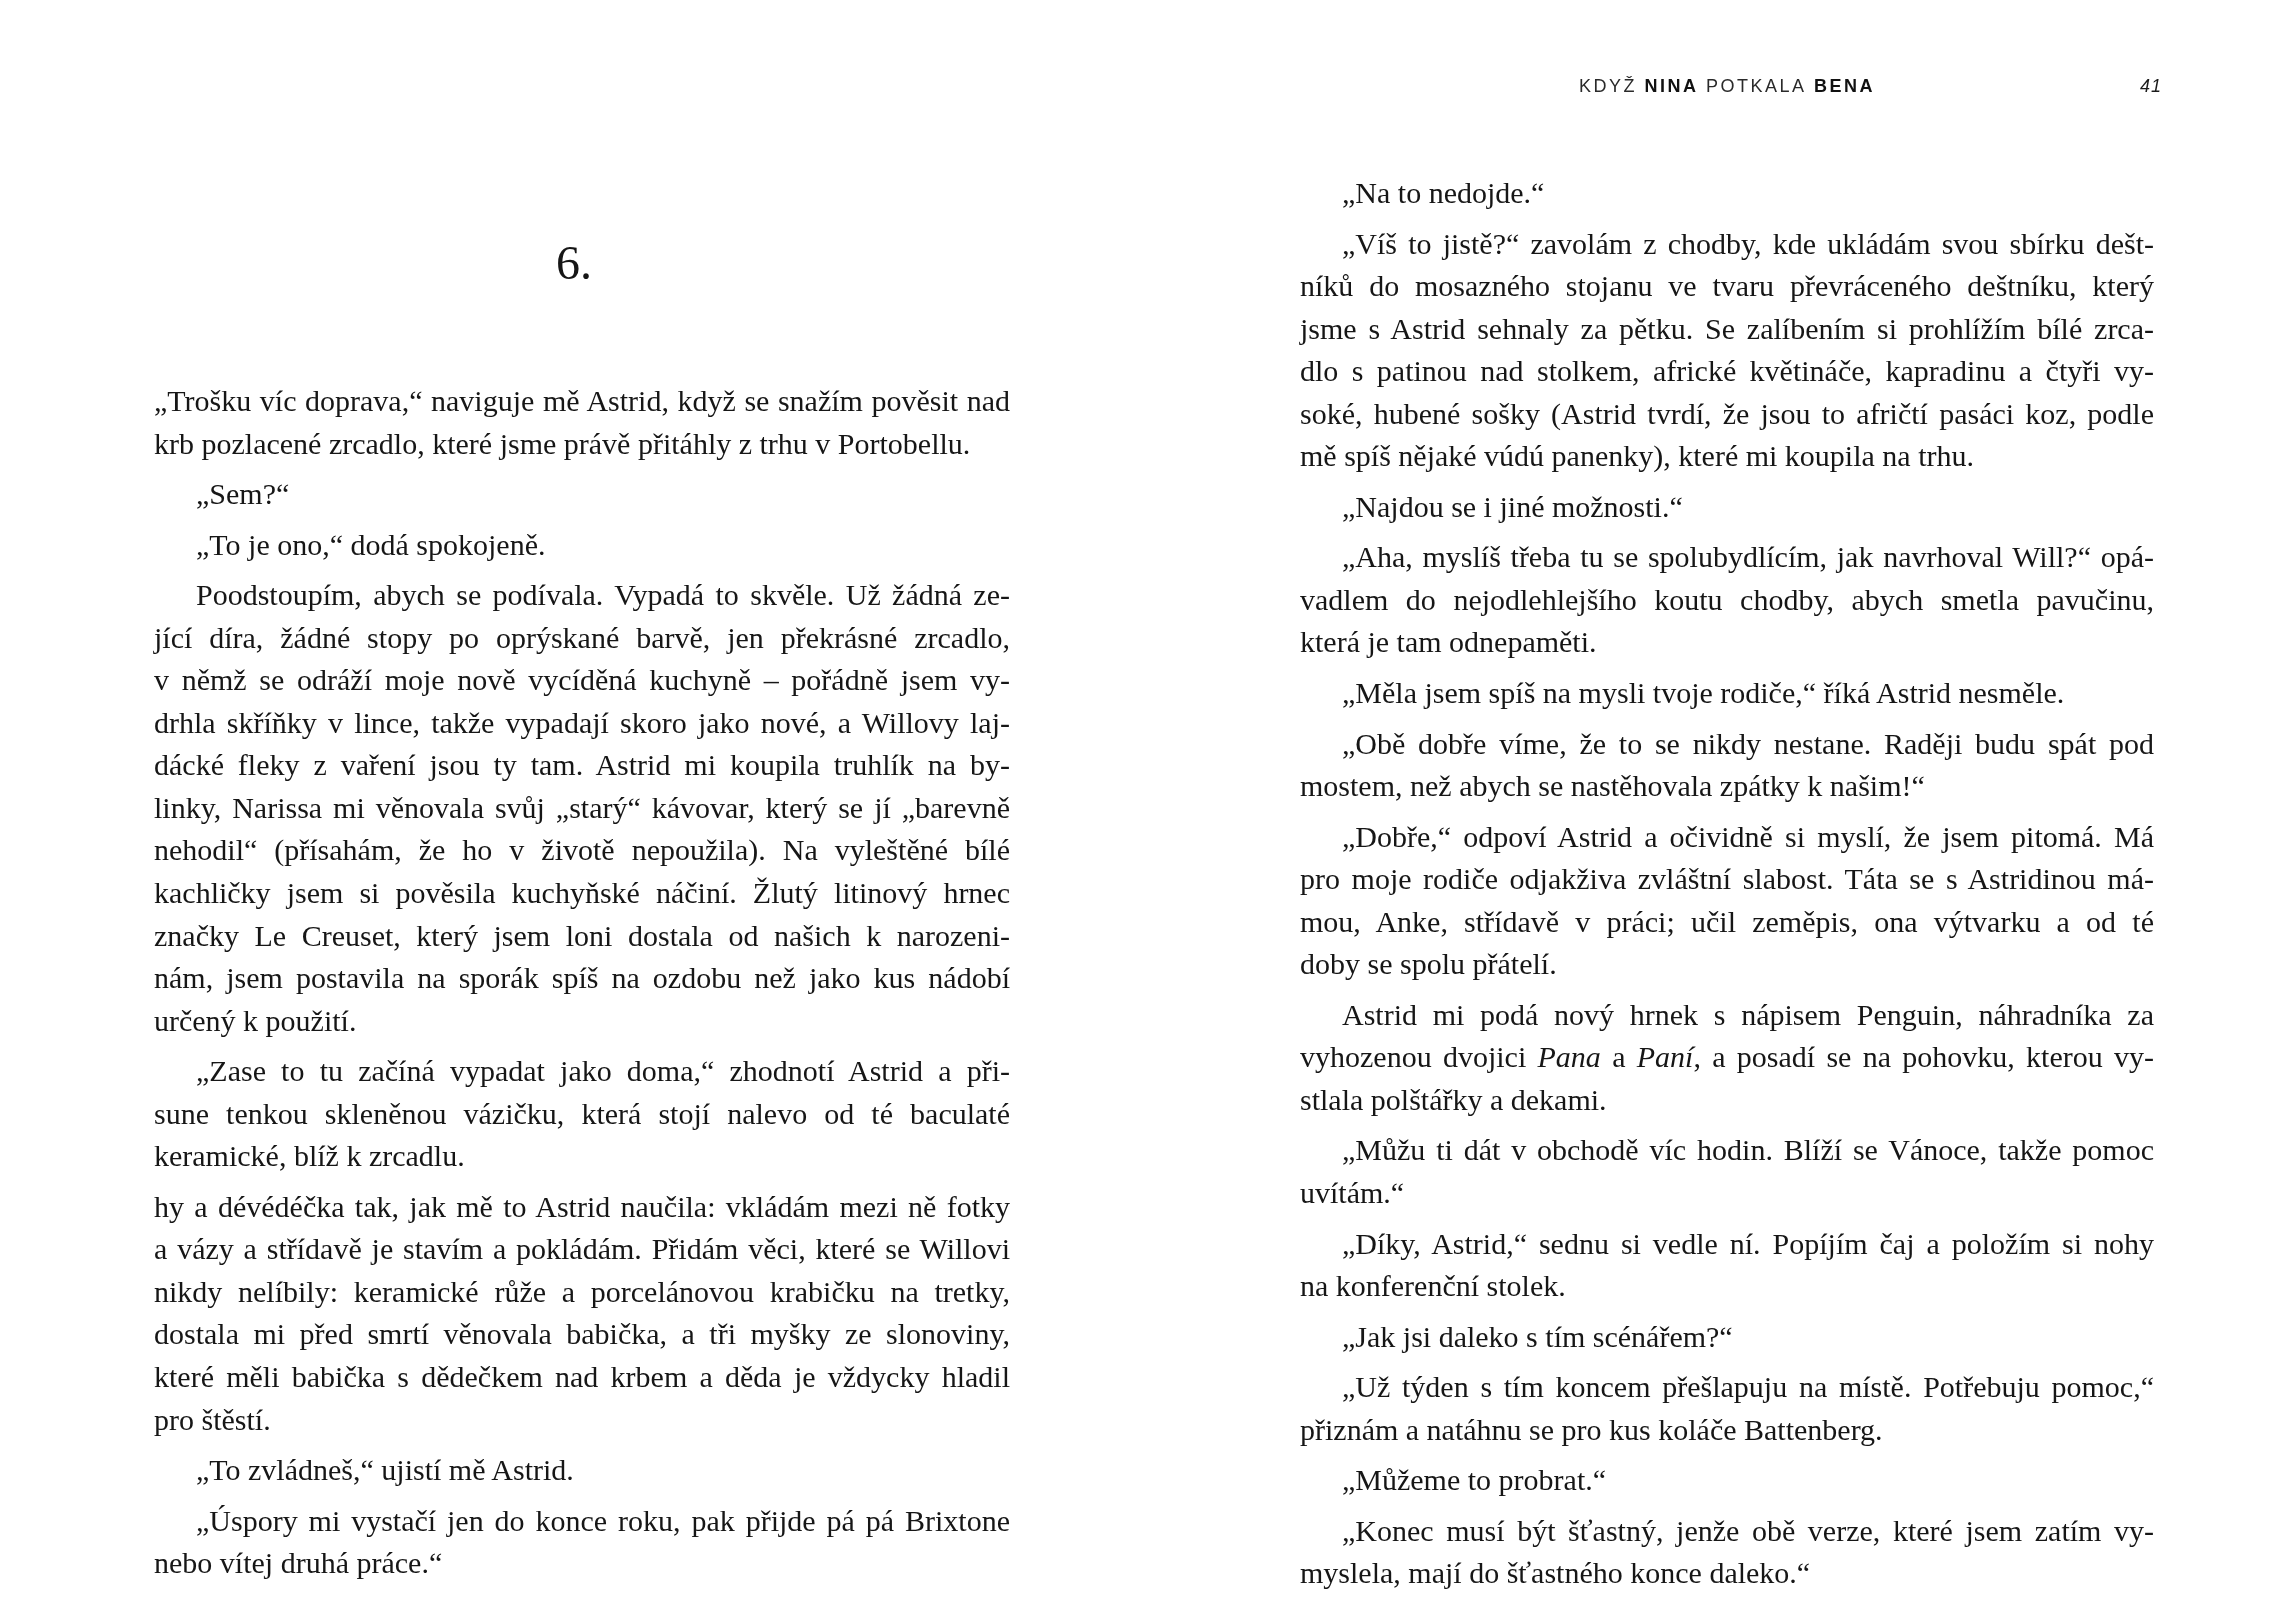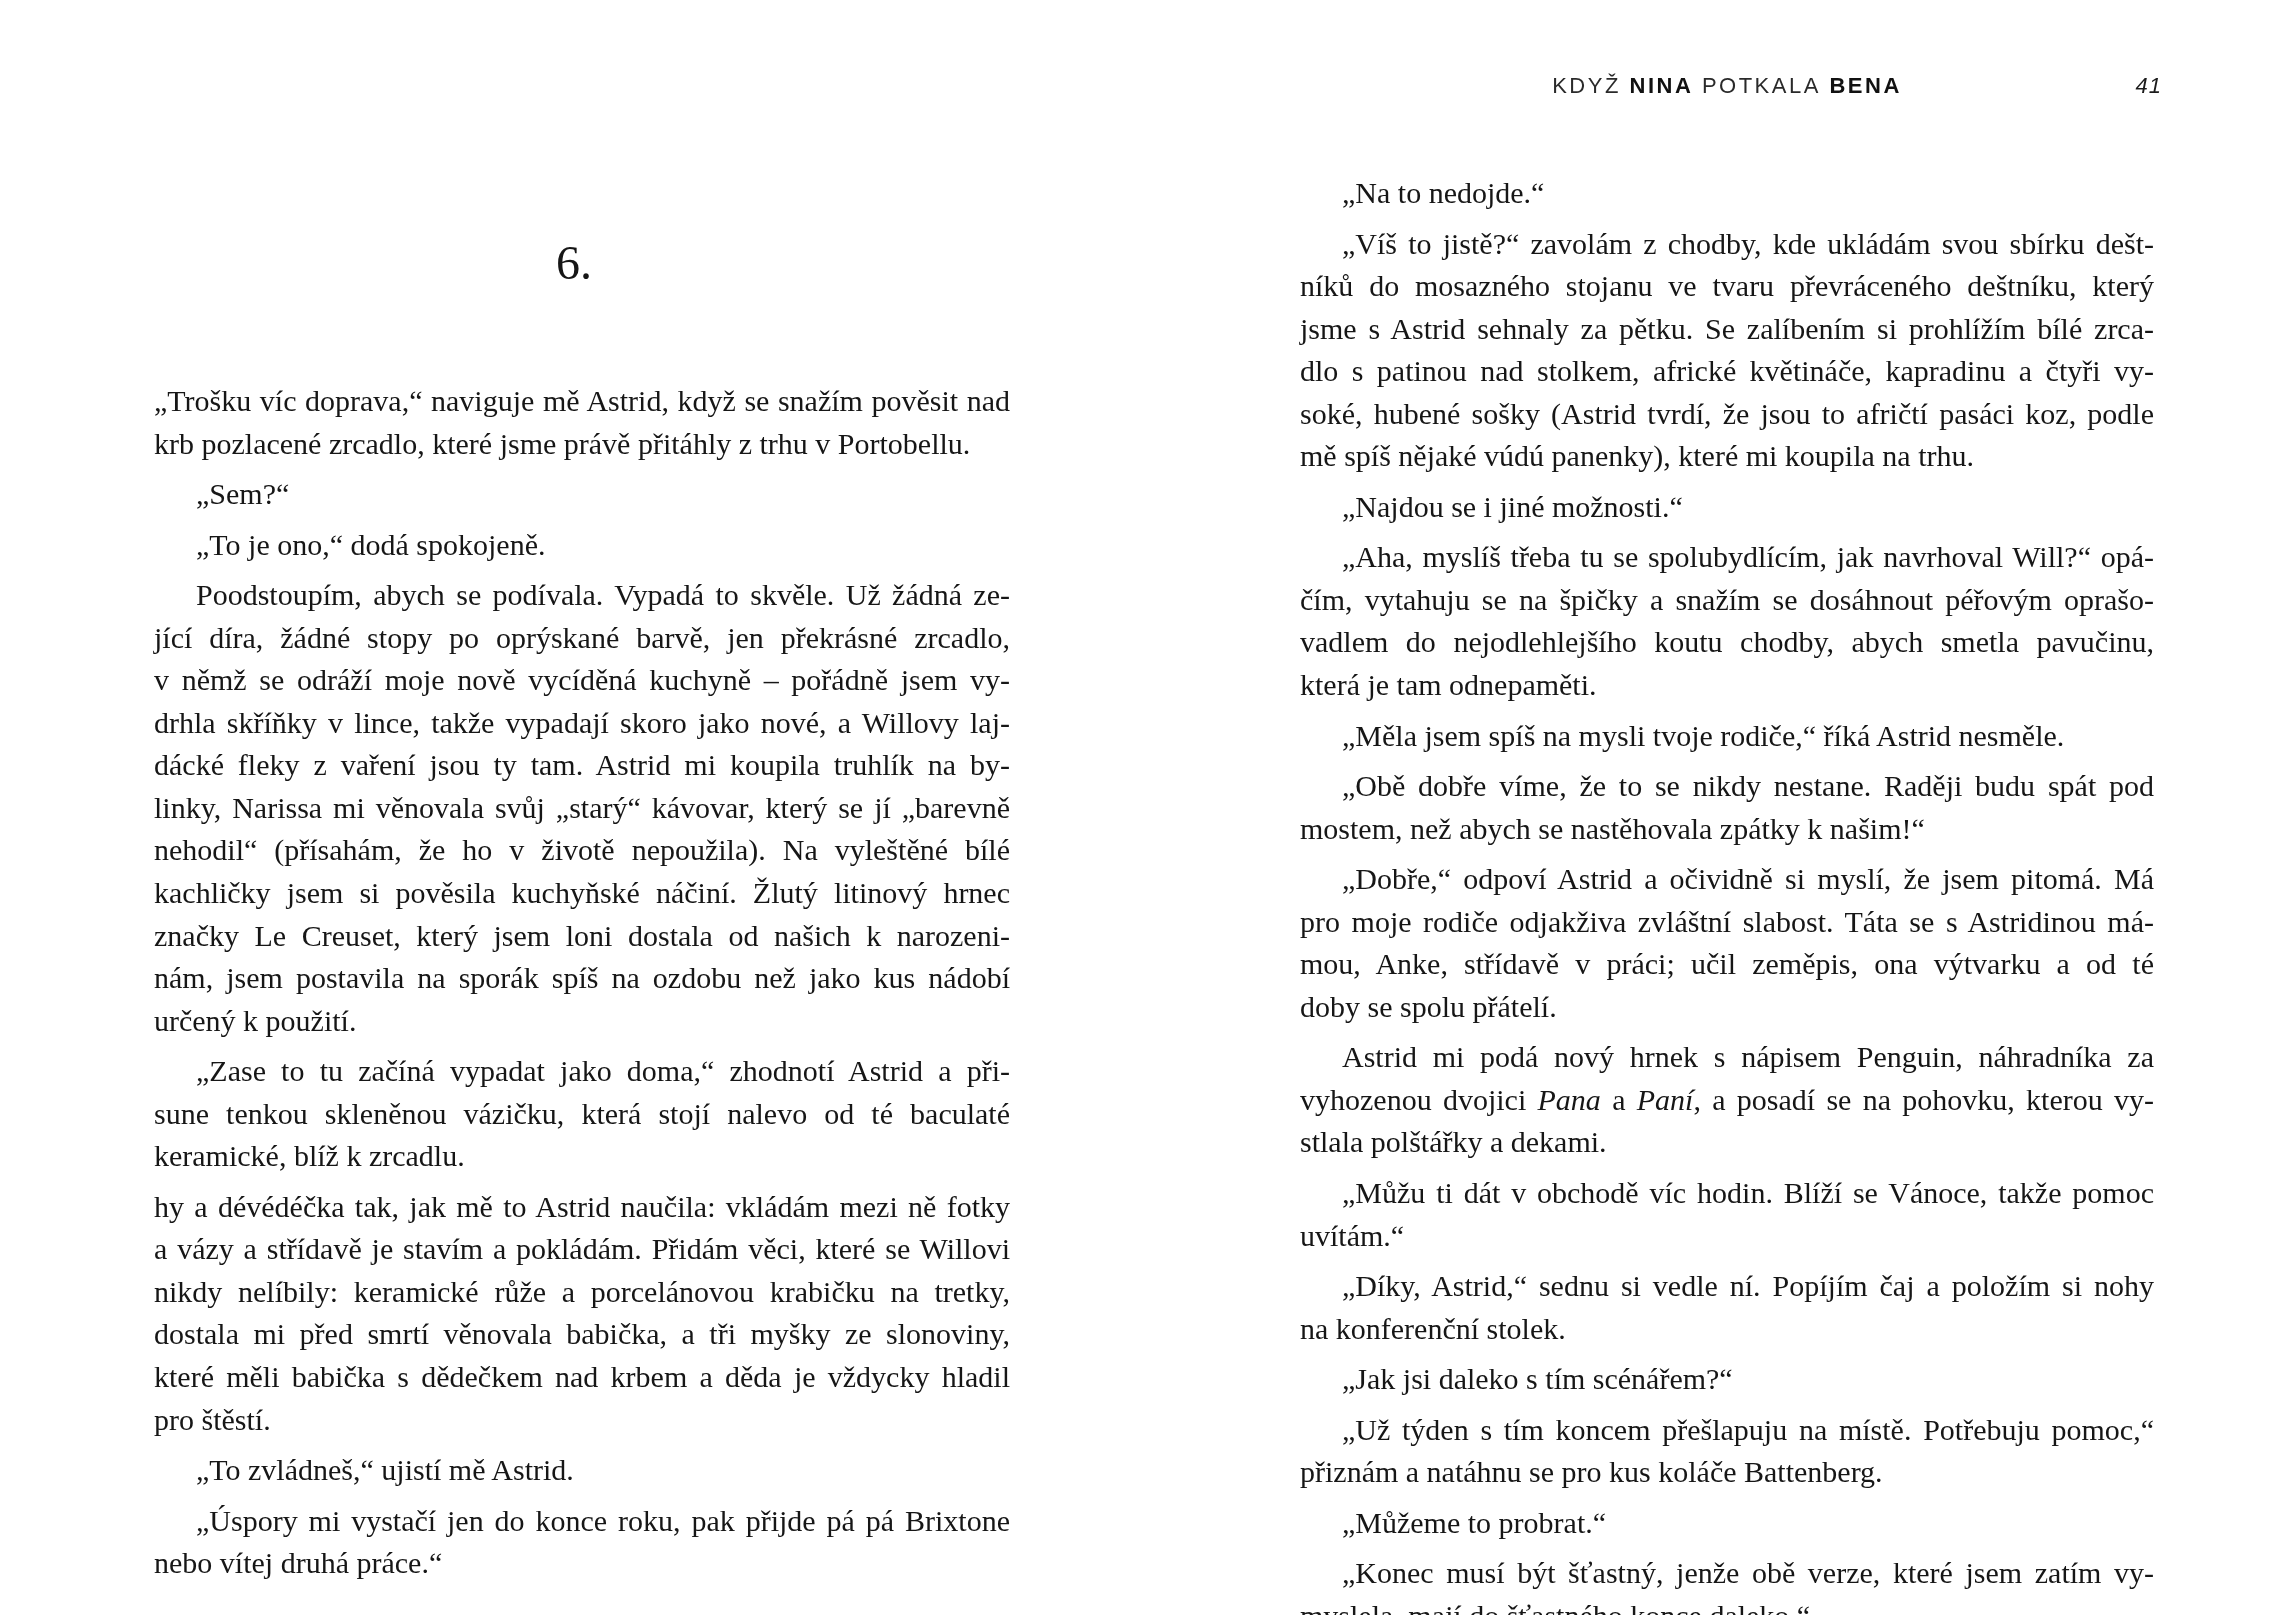--- a/index.html
+++ b/index.html
@@ -11,21 +11,21 @@
     overflow:hidden;
     font-family:"Liberation Serif","DejaVu Serif",serif;
     color:#161616;
   }
   
   .running-head{
     position:absolute;
     left:1292px; top:75px;
     width:870px; height:26px;
     font-family:"Liberation Sans","DejaVu Sans",sans-serif;
-    font-size:22px;
+    font-size:18px;
     line-height:22px;
     color:#1b1b1b;
   }
   .head-title{
     width:100%;
     text-align:center;
     letter-spacing:2.5px;
     white-space:nowrap;
   }
   .head-title .hw{font-weight:400;color:#2a2a2a;}
@@ -141,21 +141,20 @@
           <div class="line just">jsme s Astrid sehnaly za pětku. Se zalíbením si prohlížím bílé zrca-</div>
           <div class="line just">dlo s patinou nad stolkem, africké květináče, kapradinu a čtyři vy-</div>
           <div class="line just">soké, hubené sošky (Astrid tvrdí, že jsou to afričtí pasáci koz, podle</div>
           <div class="line last">mě spíš nějaké vúdú panenky), které mi koupila na trhu.</div>
         </div>
         <div class="para">
           <div class="line last ind">„Najdou se i jiné možnosti.“</div>
         </div>
         <div class="para">
           <div class="line just ind">„Aha, myslíš třeba tu se spolubydlícím, jak navrhoval Will?“ opá-</div>
-          <div class="line just">čím, vytahuju se na špičky a snažím se dosáhnout péřovým oprašo-</div>
           <div class="line just">vadlem do nejodlehlejšího koutu chodby, abych smetla pavučinu,</div>
           <div class="line last">která je tam odnepaměti.</div>
         </div>
         <div class="para">
           <div class="line last ind">„Měla jsem spíš na mysli tvoje rodiče,“ říká Astrid nesměle.</div>
         </div>
         <div class="para">
           <div class="line just ind">„Obě dobře víme, že to se nikdy nestane. Raději budu spát pod</div>
           <div class="line last">mostem, než abych se nastěhovala zpátky k našim!“</div>
         </div>

